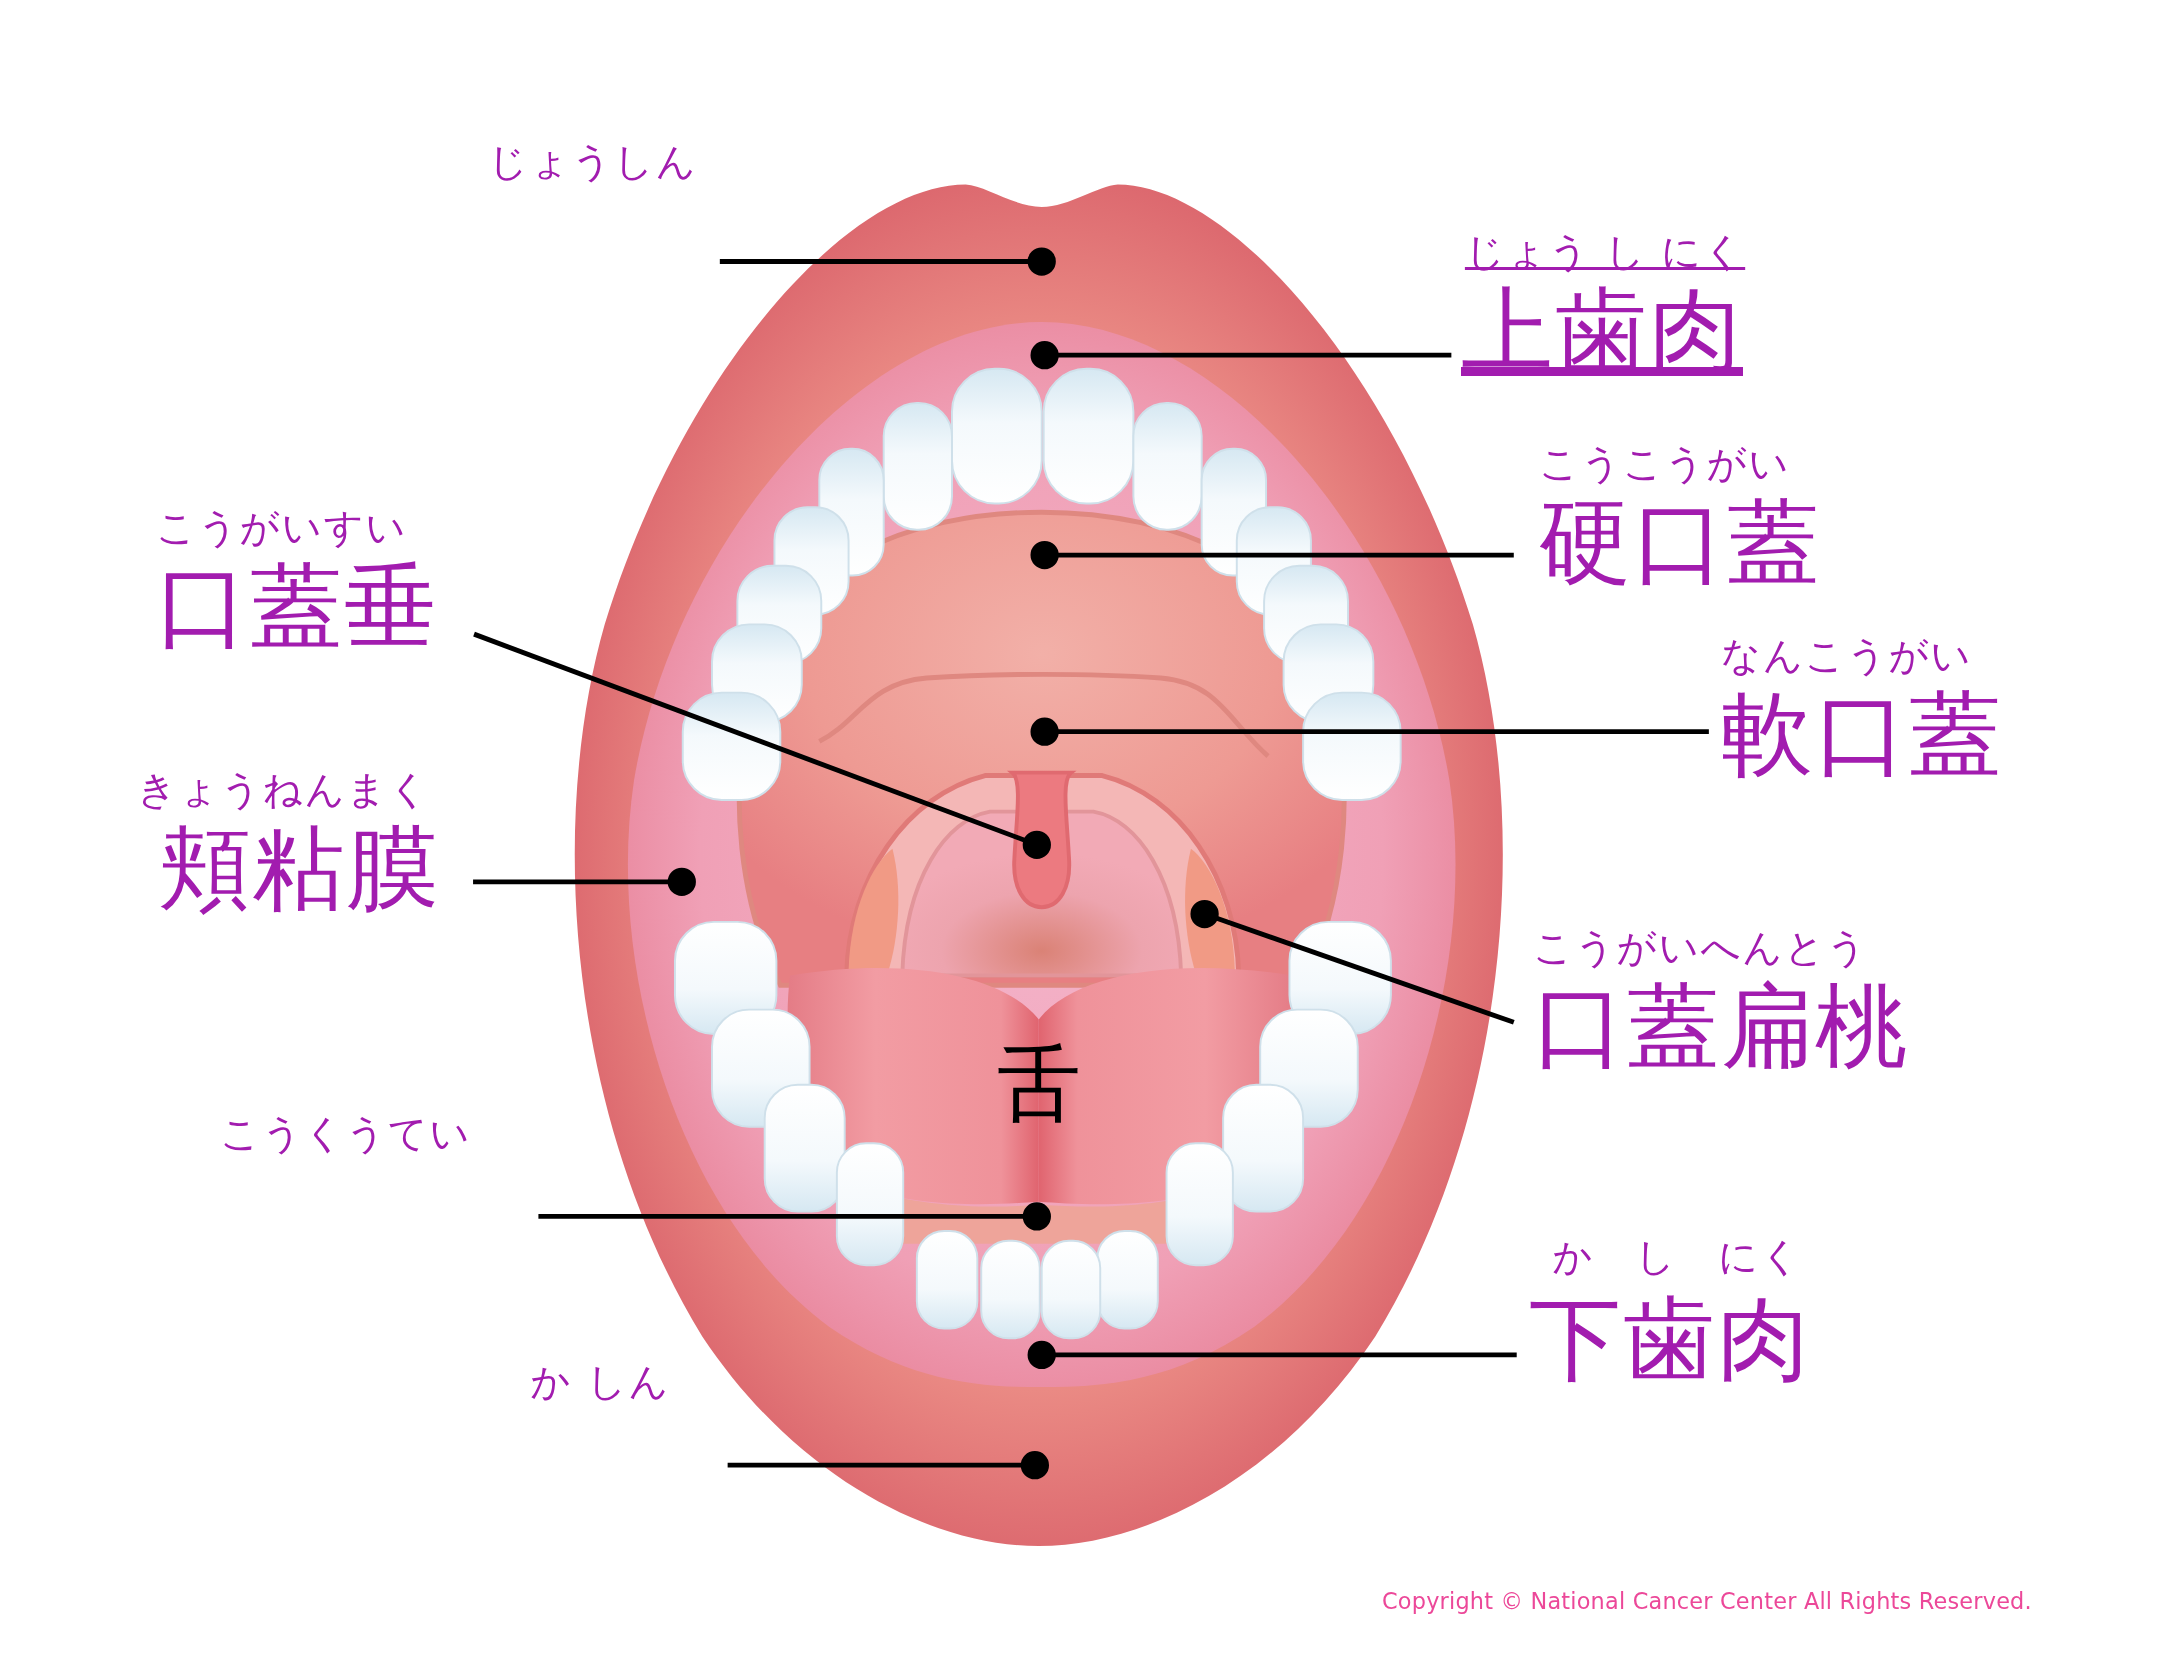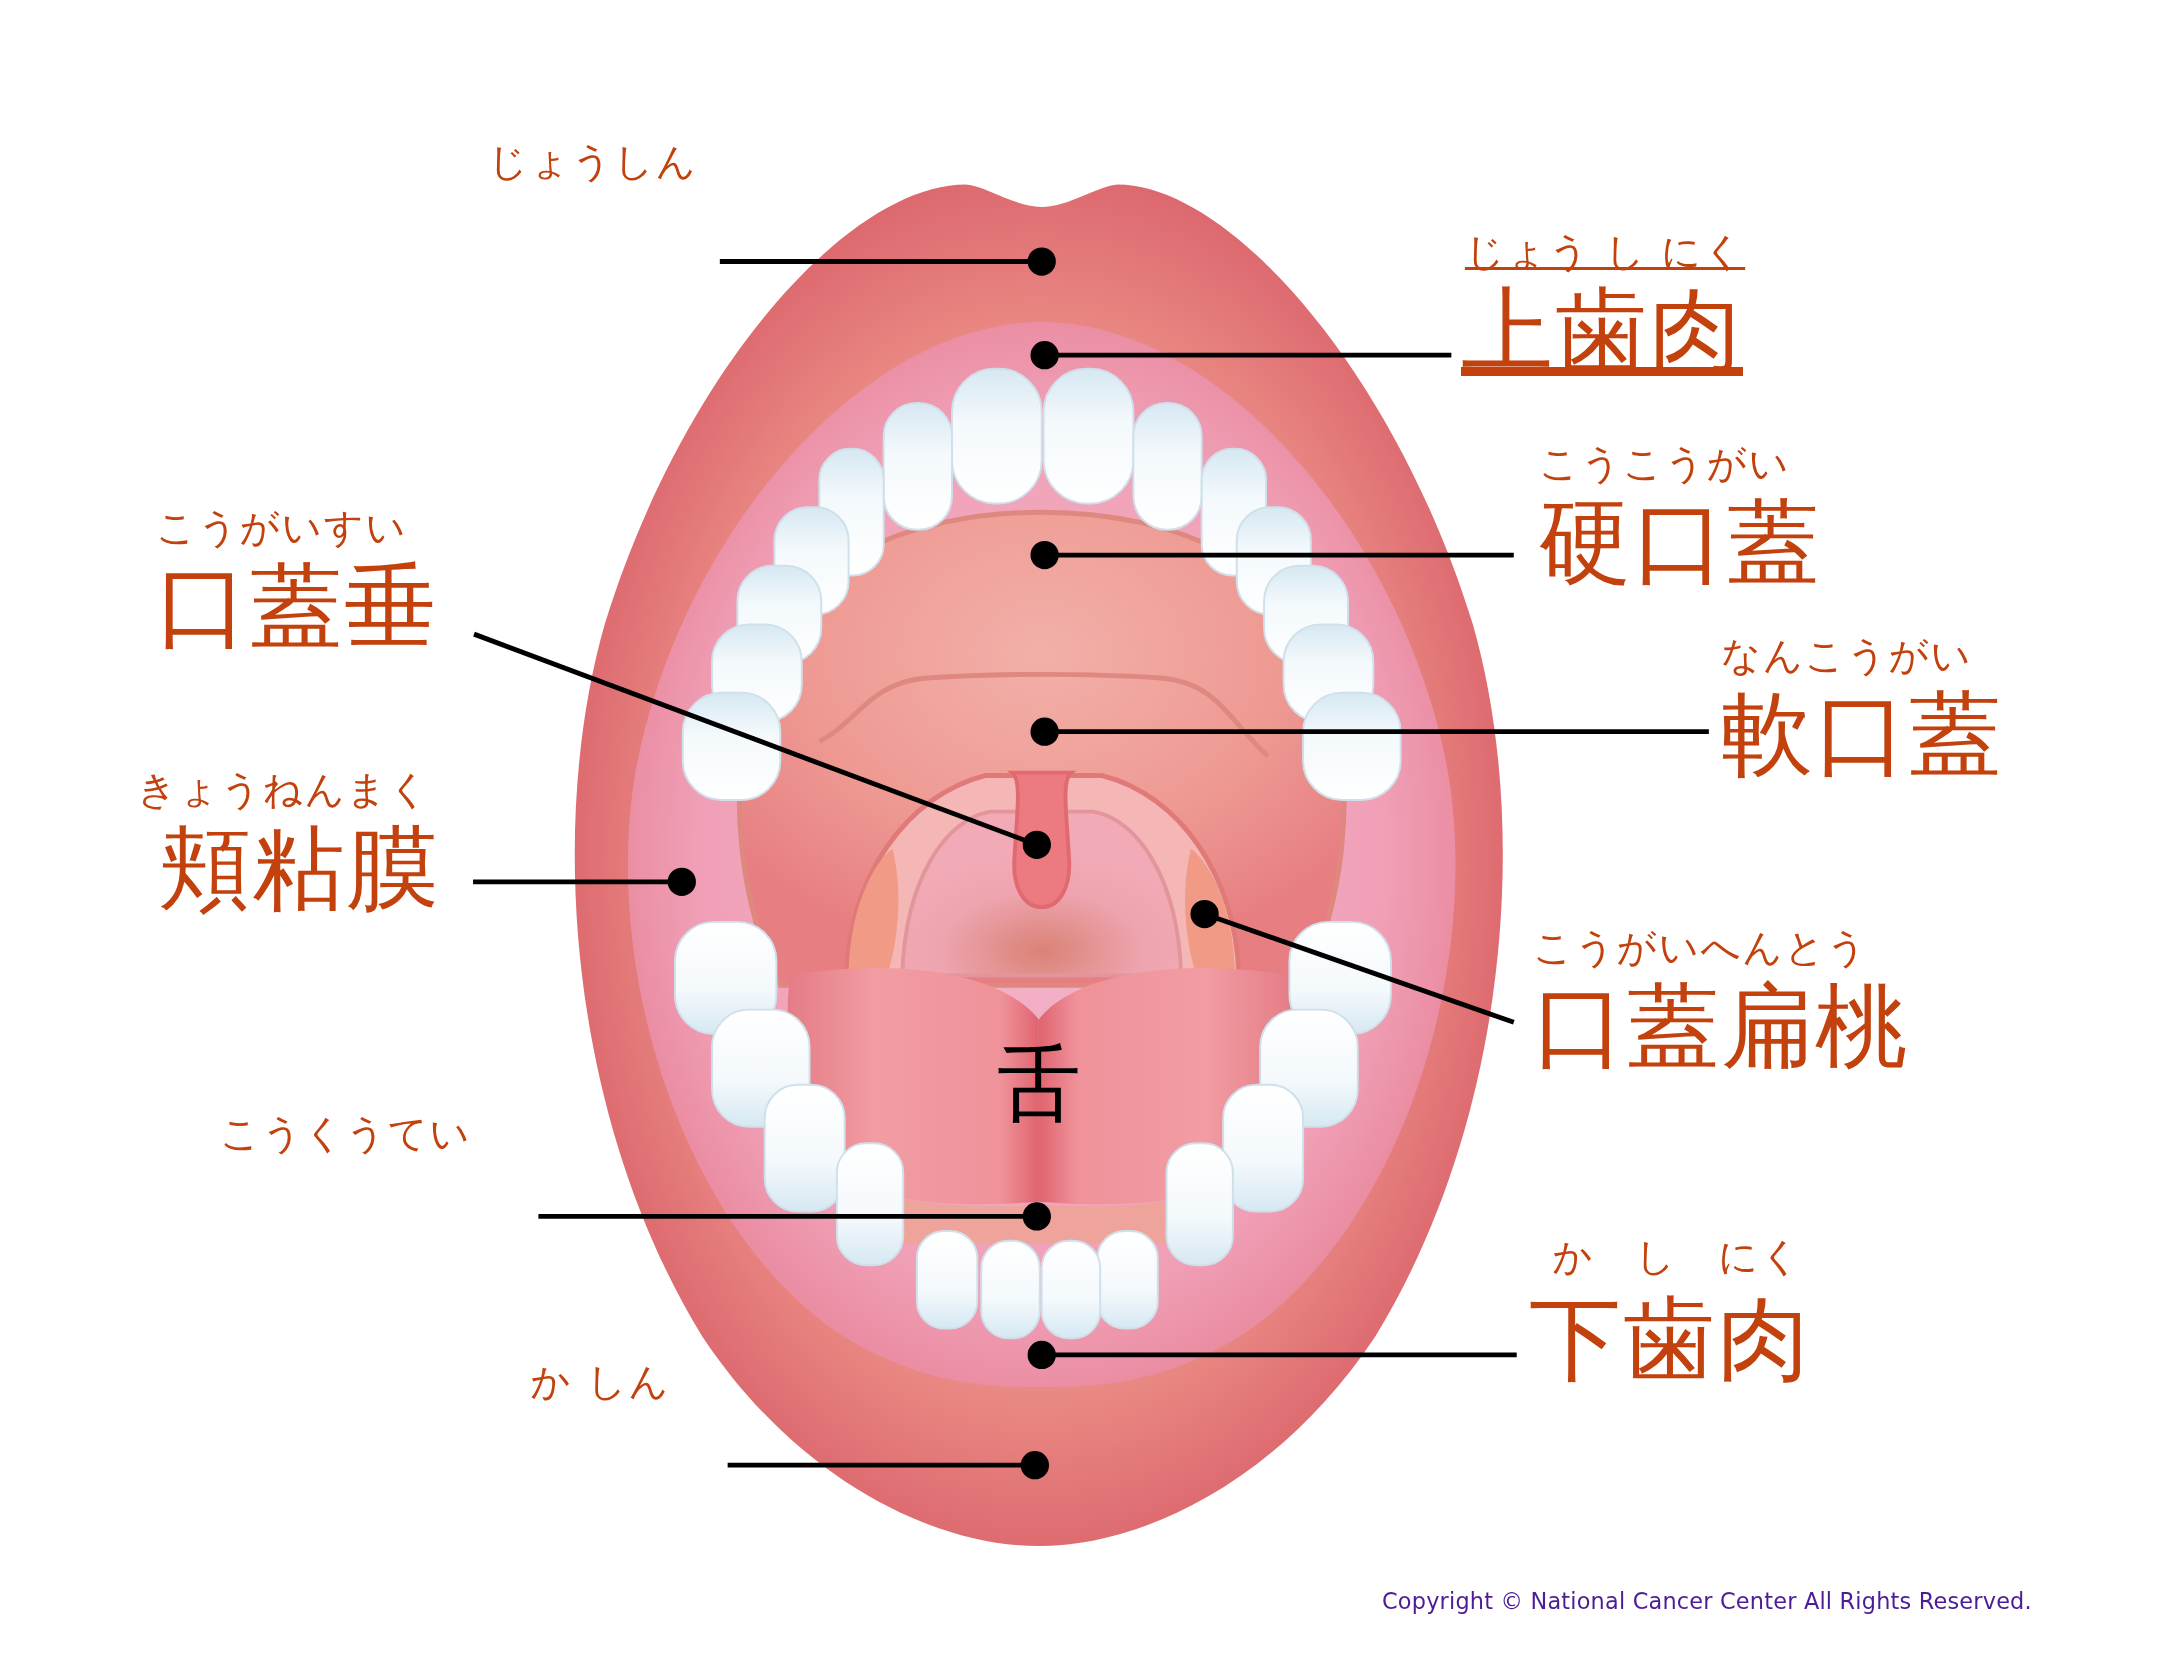--- a/index.html
+++ b/index.html
@@ -1,23 +1,23 @@
 <!DOCTYPE html>
 <html><head>
 <meta charset="utf-8">
 <style>
   html, body { margin: 0; padding: 0; background: #ffffff; }
   body { width: 2179px; height: 1674px; position: relative; overflow: hidden;
          font-family: "DejaVu Sans", "Liberation Sans", sans-serif; }
   #art { position: absolute; left: 0; top: 0; width: 2179px; height: 1674px; }
-  .label { position: absolute; color: #c2410c; line-height: 1; white-space: nowrap; }
+  .label { position: absolute; color: #a21caf; line-height: 1; white-space: nowrap; }
   .label .ruby { display: block; font-size: 39px; letter-spacing: 2px; margin-bottom: 13.7px; }
   .label .kanji { display: block; font-size: 92px; letter-spacing: 2px; }
   .tongue-label { position: absolute; font-size: 84px; color: #000; line-height: 1; }
-  .copyright { position: absolute; left: 1382px; top: 1588px; font-size: 22.4px; color: #4c1d95;
+  .copyright { position: absolute; left: 1382px; top: 1588px; font-size: 22.4px; color: #ec4899;
                font-family: "DejaVu Sans", sans-serif; letter-spacing: 0.2px; }
 </style>
 </head>
 <body>
 
 <svg id="art" viewBox="0 0 2234 1716" xmlns="http://www.w3.org/2000/svg">
   <defs>
     <radialGradient id="lipGrad" cx="50%" cy="50%" r="55%">
       <stop offset="0%" stop-color="#f09b8d"></stop>
       <stop offset="70%" stop-color="#ea8a84"></stop>

